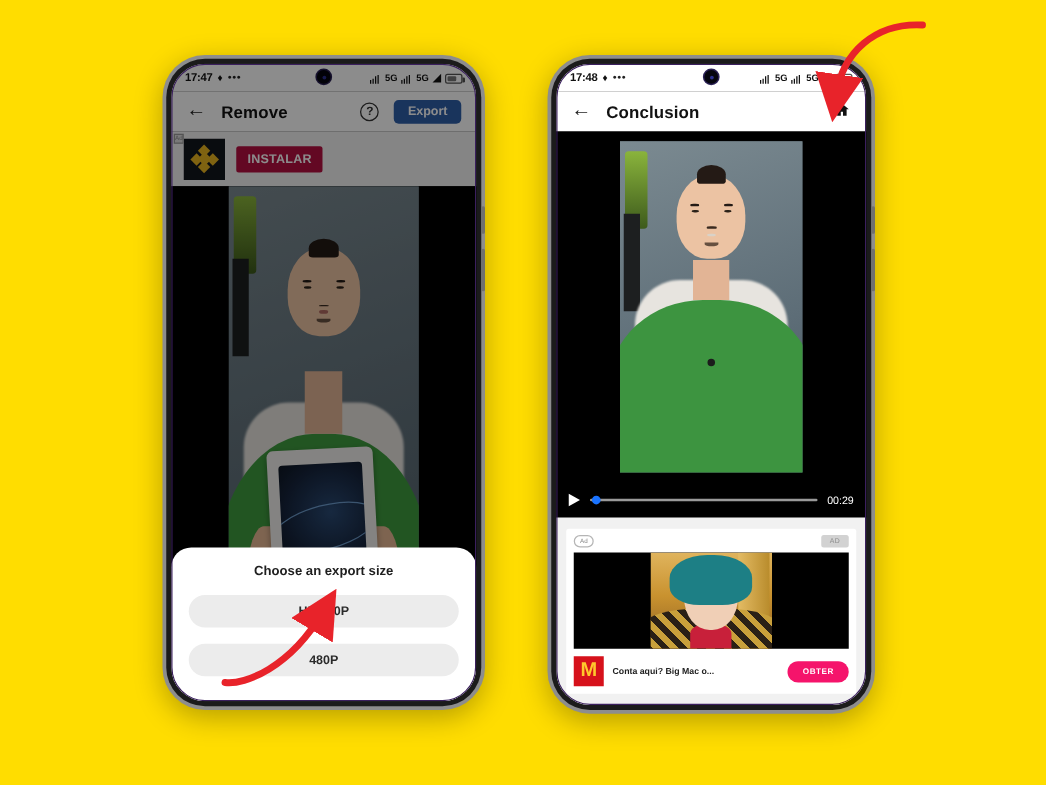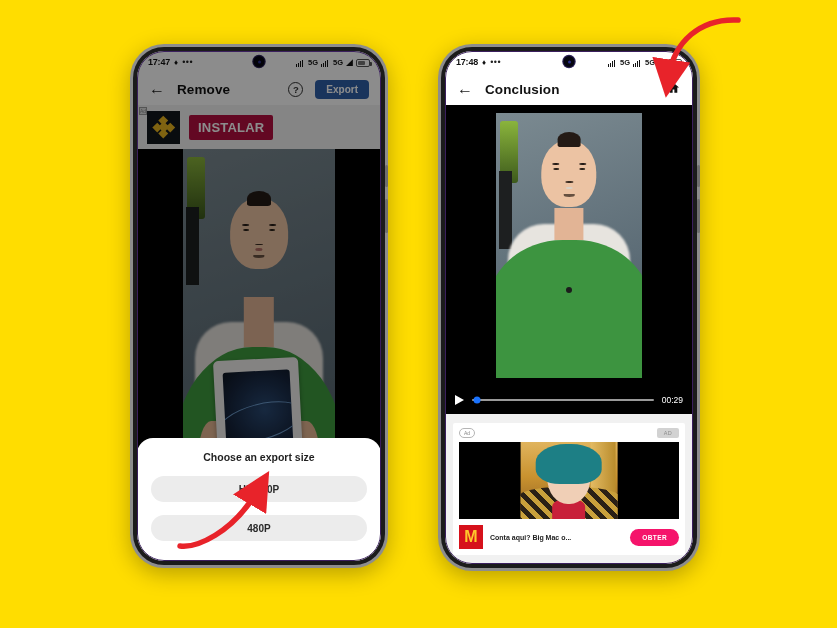--- a/index.html
+++ b/index.html
@@ -148,21 +148,21 @@
   }
   .bn-diamond span.c { width: 7.5px; height: 7.5px; left: 6px; top: 6px; }
   .bn-diamond span.t { left: 6.6px; top: 0px; }
   .bn-diamond span.b { left: 6.6px; top: 13.2px; }
   .bn-diamond span.l { left: 0px; top: 6.6px; }
   .bn-diamond span.r { left: 13.2px; top: 6.6px; }
   .bn-txt { flex: 1; min-width: 0; }
   .bn-name { font-size: 8.5px; font-weight: 700; color: #1c1c1c; }
   .bn-sub { font-size: 7.5px; color: #6c6c6c; margin-top: 5px; }
   .bn-cta {
-    background: #B51041; color: #fff; font-size: 13px; font-weight: 700;
+    background: #B51041; color: #fff; font-size: 10px; font-weight: 700;
     padding: 5px 9px; border-radius: 2px; letter-spacing: .2px;
   }
   .ad-tag {
     position: absolute; left: 2px; top: 2px;
     width: 8px; height: 8px; border: 1px solid #9a9a9a;
     font-size: 5px; color: #8a8a8a; line-height: 7px; text-align: center;
     background: #ddd;
   }
 
   

